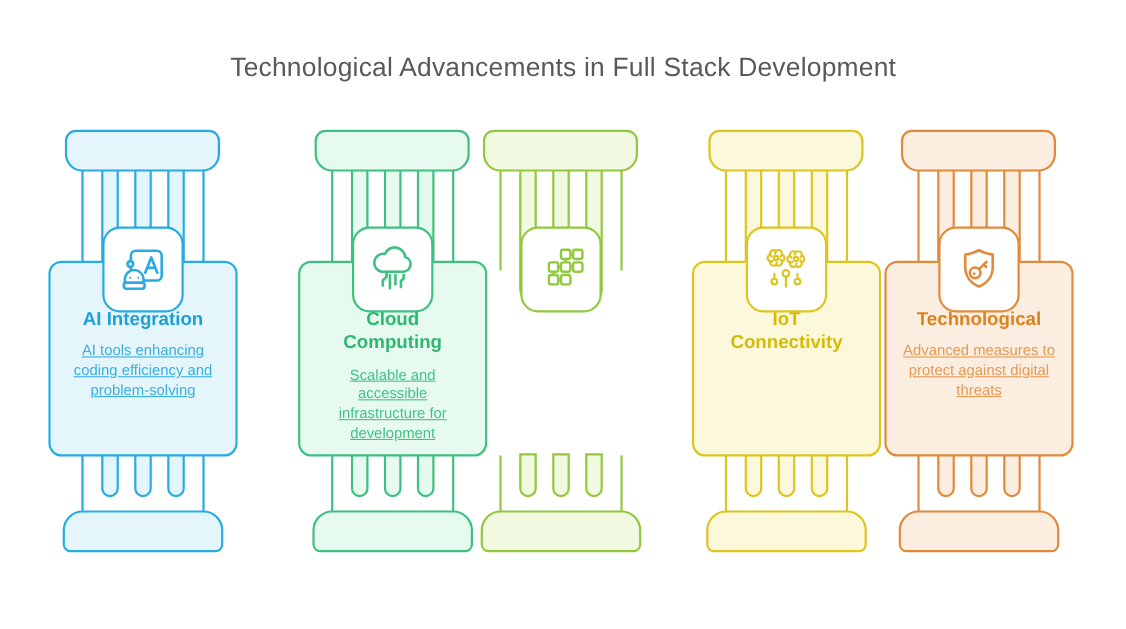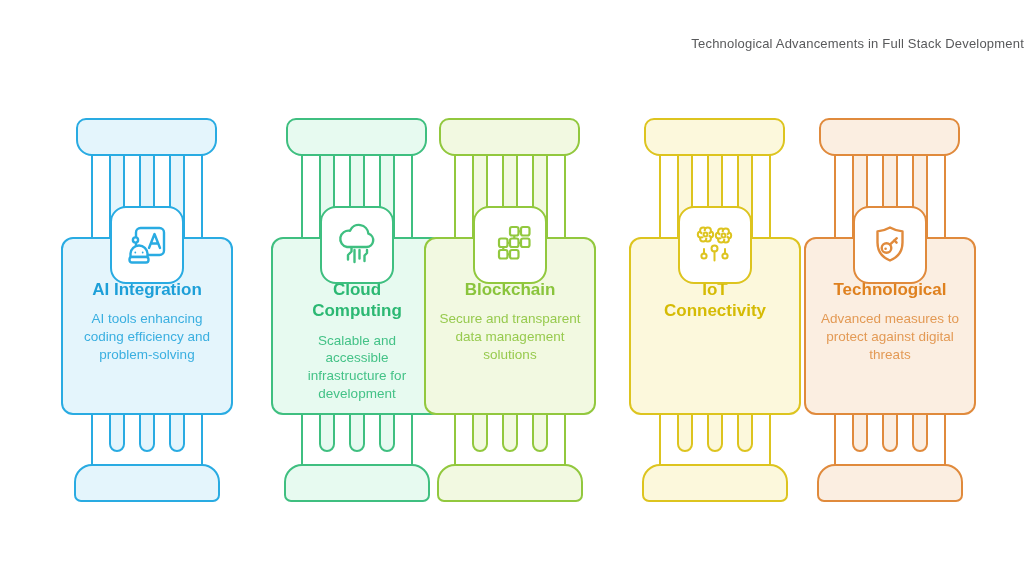--- a/index.html
+++ b/index.html
@@ -1,22 +1,22 @@
 <!DOCTYPE html>
 <html><head>
 <meta charset="utf-8">
 <style>
   html,body{margin:0;padding:0;background:#ffffff;}
   .stage{
     position:relative;width:1024px;height:572px;background:#ffffff;
     font-family:"Liberation Sans",sans-serif;overflow:hidden;
   }
   .page-title{
-    position:absolute;top:36px;left:0;width:100%;text-align:right;
-    font-size:13px;font-weight:500;color:#58595B;letter-spacing:.2px;
+    position:absolute;top:48px;left:0;width:100%;text-align:center;
+    font-size:24px;font-weight:500;color:#58595B;letter-spacing:.2px;
   }
   .pillar{position:absolute;top:118px;width:172px;height:384px;color:var(--accent);}
   .capital{
     position:absolute;left:15px;top:0;width:141px;height:38px;box-sizing:border-box;
     background:var(--fill);border:2px solid var(--accent);
     border-radius:10px 10px 16px 16px;z-index:2;
   }
   .shaft{
     position:absolute;left:30px;width:112px;box-sizing:border-box;background:#ffffff;
     border-left:2px solid var(--accent);border-right:2px solid var(--accent);z-index:1;
@@ -42,27 +42,28 @@
     background:var(--fill);border:2px solid var(--accent);border-radius:12px;z-index:3;
     text-align:center;padding-top:40px;
   }
   .card-title{
     margin:0;padding:0 24px;font-size:17px;font-weight:bold;line-height:1.25;
     color:var(--title-color);
   }
   .card-desc{
     margin:10px 0 0;padding:0 13px;font-size:13.5px;line-height:1.33;
     color:var(--desc-color);
+    text-decoration:underline;
   }
   .base{
     position:absolute;left:13px;top:346px;width:146px;height:38px;box-sizing:border-box;
     background:var(--fill);border:2px solid var(--accent);
     border-radius:18px 18px 7px 7px;z-index:2;
   }
-  .p1{left:61px;} .p2{left:234px;margin-left:37px;} .p3{left:424px;} .p4{left:614px;margin-left:15px;} .p5{left:804px;}
+  .p1{left:44px;} .p2{left:234px;margin-left:37px;} .p3{left:424px;} .p4{left:614px;margin-left:15px;} .p5{left:804px;}
 </style>
 </head>
 <body>
 
 <div class="stage">
 
   <div class="page-title">Technological Advancements in Full Stack Development</div>
 
   <div class="pillar p1" style="--accent: #29ABE2; --fill: #E4F5FC; --title-color: #1D9FD8; --desc-color: #3AAFE0;">
     <div class="shaft shaft-top">
@@ -126,24 +127,20 @@
     <div class="base"></div>
   </div>
 
   <div class="pillar p3" style="--accent: #92C83E; --fill: #F2F9E1; --title-color: #8AC43C; --desc-color: #97CA4E;">
     <div class="shaft shaft-top">
       <div class="flute f1"></div>
       <div class="flute f2"></div>
       <div class="flute f3"></div>
     </div>
     <div class="capital"></div>
-    <div class="card">
-      <h2 class="card-title">Blockchain</h2>
-      <p class="card-desc">Secure and transparent data management solutions</p>
-    </div>
     <div class="badge">
       <svg width="48" height="48" viewBox="0 0 48 48">
         <g fill="#ffffff" stroke="currentColor" stroke-width="2.2" stroke-linecap="round" stroke-linejoin="round">
           <path d="M32.5 10.3 H35" fill="none"></path>
           <path d="M21.5 21.8 H24" fill="none"></path>
           <path d="M32.5 21.8 H35" fill="none"></path>
           <path d="M21.5 33.3 H24" fill="none"></path>
           <path d="M28.3 14.5 V17.5" fill="none"></path>
           <path d="M17.3 26 V29" fill="none"></path>
           <rect x="24" y="6" width="8.5" height="8.5" rx="2"></rect>

